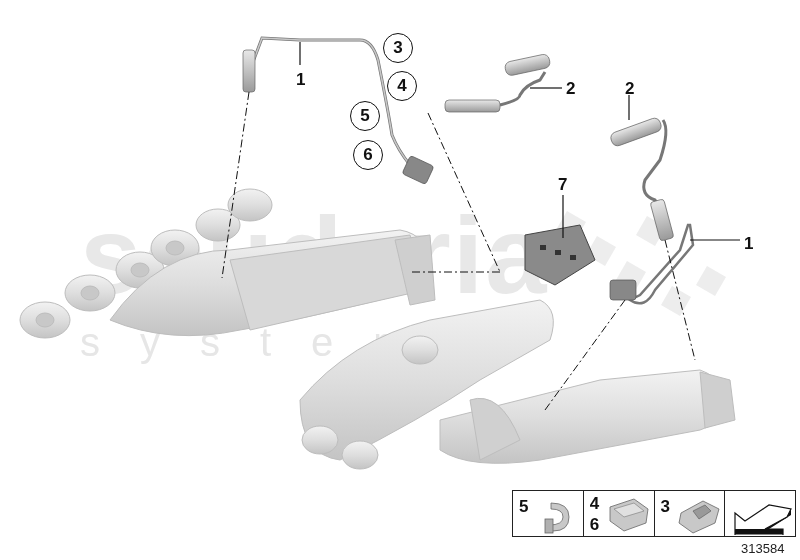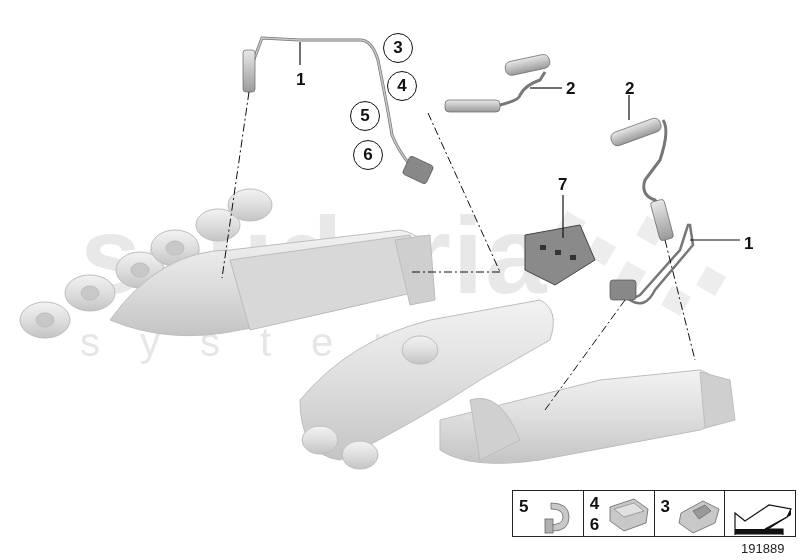--- a/index.html
+++ b/index.html
@@ -152,14 +152,14 @@
     </div>
     <div class="cell">
       <svg width="70" height="44" style="position:absolute;left:4px;top:0">
         <path d="M6 22 L16 30 L40 14 L62 18 L58 26 L36 38 L54 38 L54 44 L6 44 Z" fill="#fff" stroke="#111" stroke-width="1.2"></path>
         <rect x="6" y="38" width="48" height="5" fill="#111"></rect>
         <path d="M58 26 L62 18 L62 24 L40 38 L36 38 Z" fill="#111"></path>
       </svg>
     </div>
   </div>
 
-  <div class="catalog">191889</div>
+  <div class="catalog">313584</div>
 </div>
 
 </body></html>

